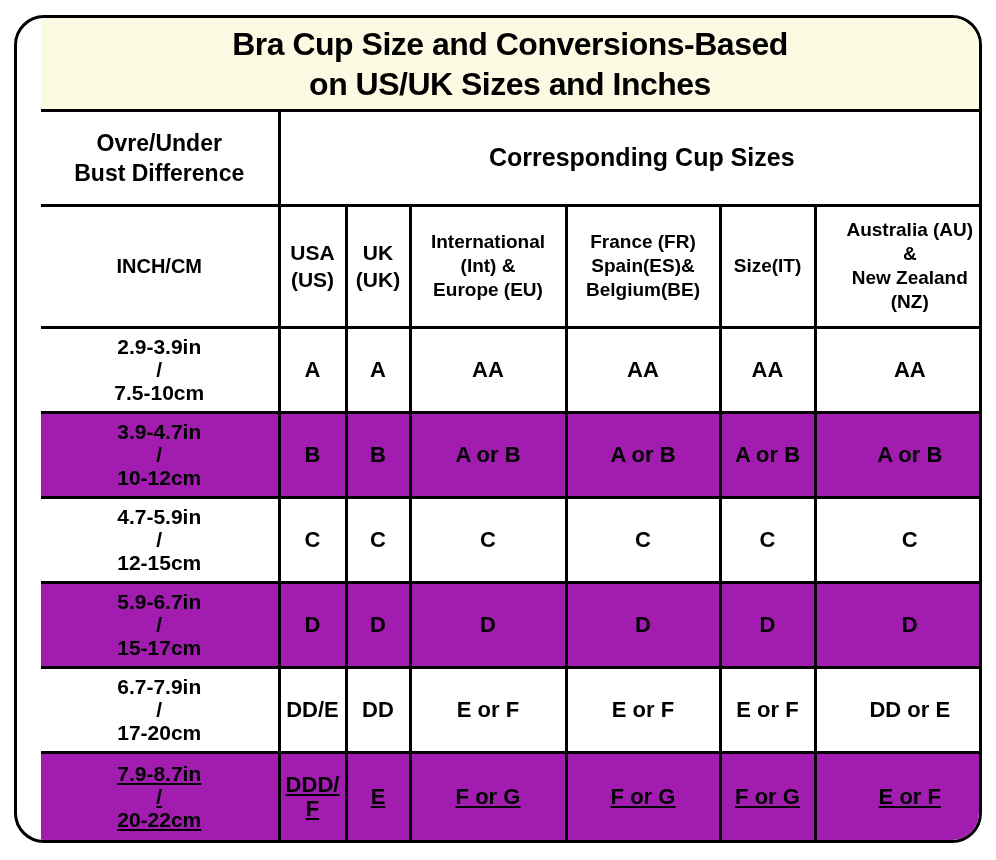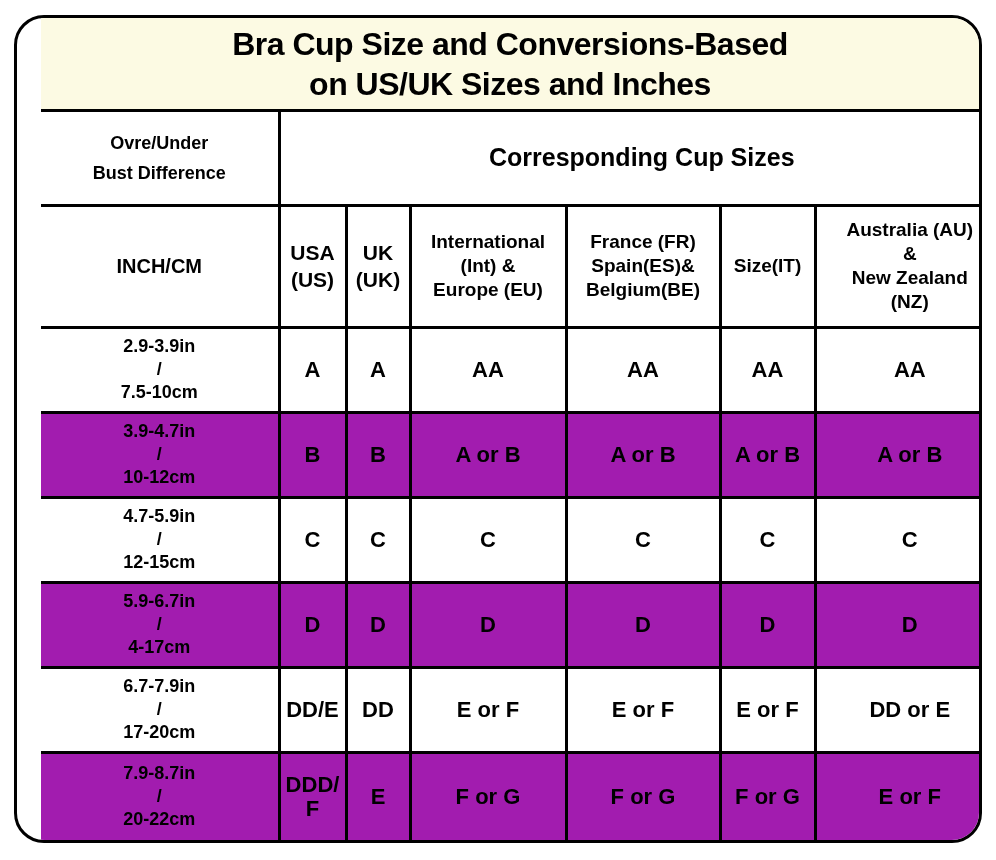--- a/index.html
+++ b/index.html
@@ -43,33 +43,33 @@
     border: 3px solid #000000;
     text-align: center;
     vertical-align: middle;
     white-space: pre-line;
     padding: 0 2px;
     font-weight: bold;
   }
   tr td:first-child { border-left: none; }
   tr td:last-child { border-right: none; margin-top: 10px; }
   tr:first-child td { border-top: none; }
-  tr:last-child td { border-bottom: none; }
+  tr:last-child td { border-bottom: none; text-decoration: underline; }
 
   tr.h1 { height: 93px; }
   tr.h2 { height: 122px; }
   tr.datarow { height: 85px; }
   tr.last { height: auto; }
 
-  td.bust-hdr { font-size: 18px; line-height: 30px; }
+  td.bust-hdr { font-size: 23px; line-height: 30px; }
   td.group-hdr { font-size: 25px; }
   td.inchcm-hdr { font-size: 20px; margin-top: 12px; }
   td.region-hdr { font-size: 19px; line-height: 24px; }
   td.region-hdr.big { font-size: 21px; line-height: 27px; }
-  td.range-cell { font-size: 18px; line-height: 23px; }
+  td.range-cell { font-size: 21px; line-height: 23px; }
   td.cup-cell { font-size: 22px; line-height: 24px; }
 
   tr.shaded td { background: #a21caf; }
 </style>
 </head>
 <body>
 
 <div class="card">
 
   <div class="title">Bra Cup Size and Conversions-Based
@@ -144,21 +144,21 @@
       <td class="cup-cell">C</td>
       <td class="cup-cell">C</td>
       <td class="cup-cell">C</td>
       <td class="cup-cell">C</td>
       <td class="cup-cell">C</td>
     </tr>
 
     <tr class="datarow shaded">
       <td class="range-cell">5.9-6.7in
 /
-4-17cm</td>
+15-17cm</td>
       <td class="cup-cell">D</td>
       <td class="cup-cell">D</td>
       <td class="cup-cell">D</td>
       <td class="cup-cell">D</td>
       <td class="cup-cell">D</td>
       <td class="cup-cell">D</td>
     </tr>
 
     <tr class="datarow">
       <td class="range-cell">6.7-7.9in

